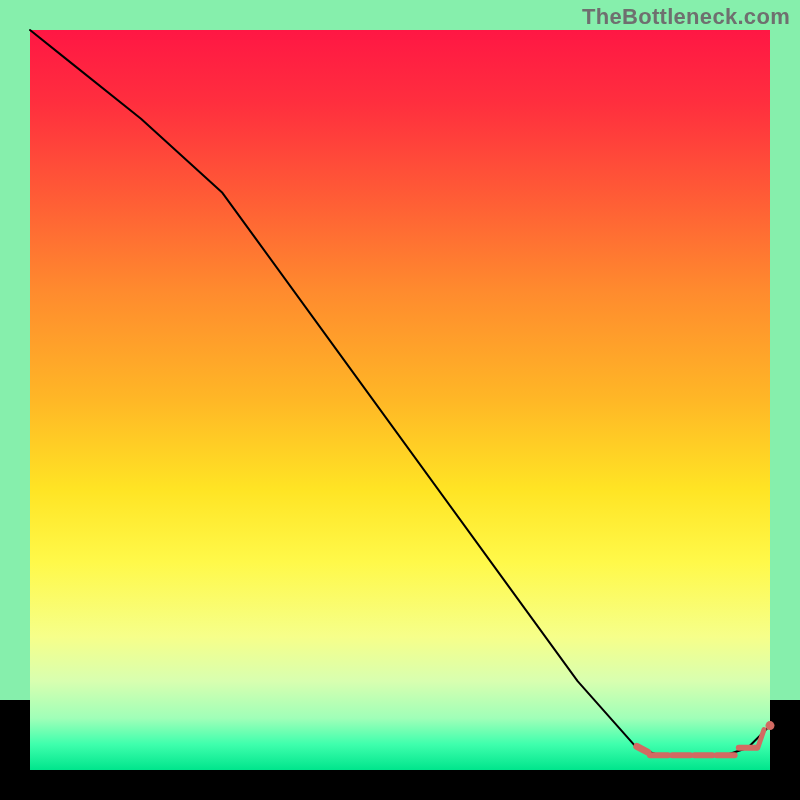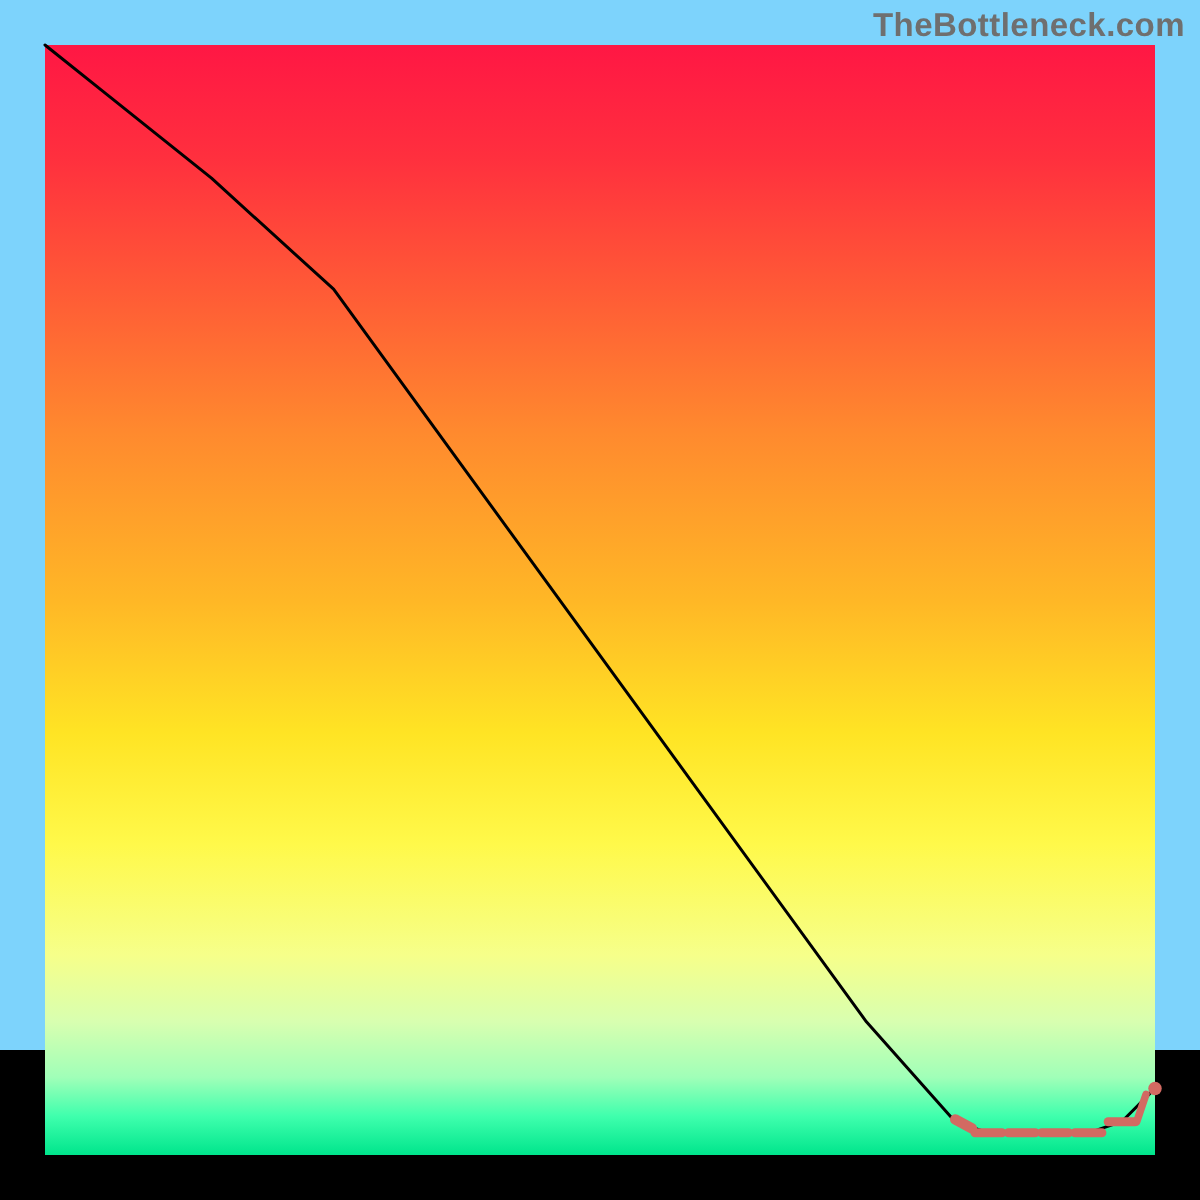--- a/index.html
+++ b/index.html
@@ -8,21 +8,21 @@
     width: 800px;
     height: 800px;
     background: #000;
     overflow: hidden;
     font-family: Arial, Helvetica, sans-serif;
   }
   .stage {
     position: relative;
     width: 800px;
     height: 700px;
-    background: #7dd3fc;
+    background: #86efac;
   }
   .watermark {
     position: absolute;
     top: 4px;
     right: 10px;
     color: #6f6f6f;
     font-size: 22px;
     font-weight: 600;
     letter-spacing: 0.3px;
     user-select: none;

